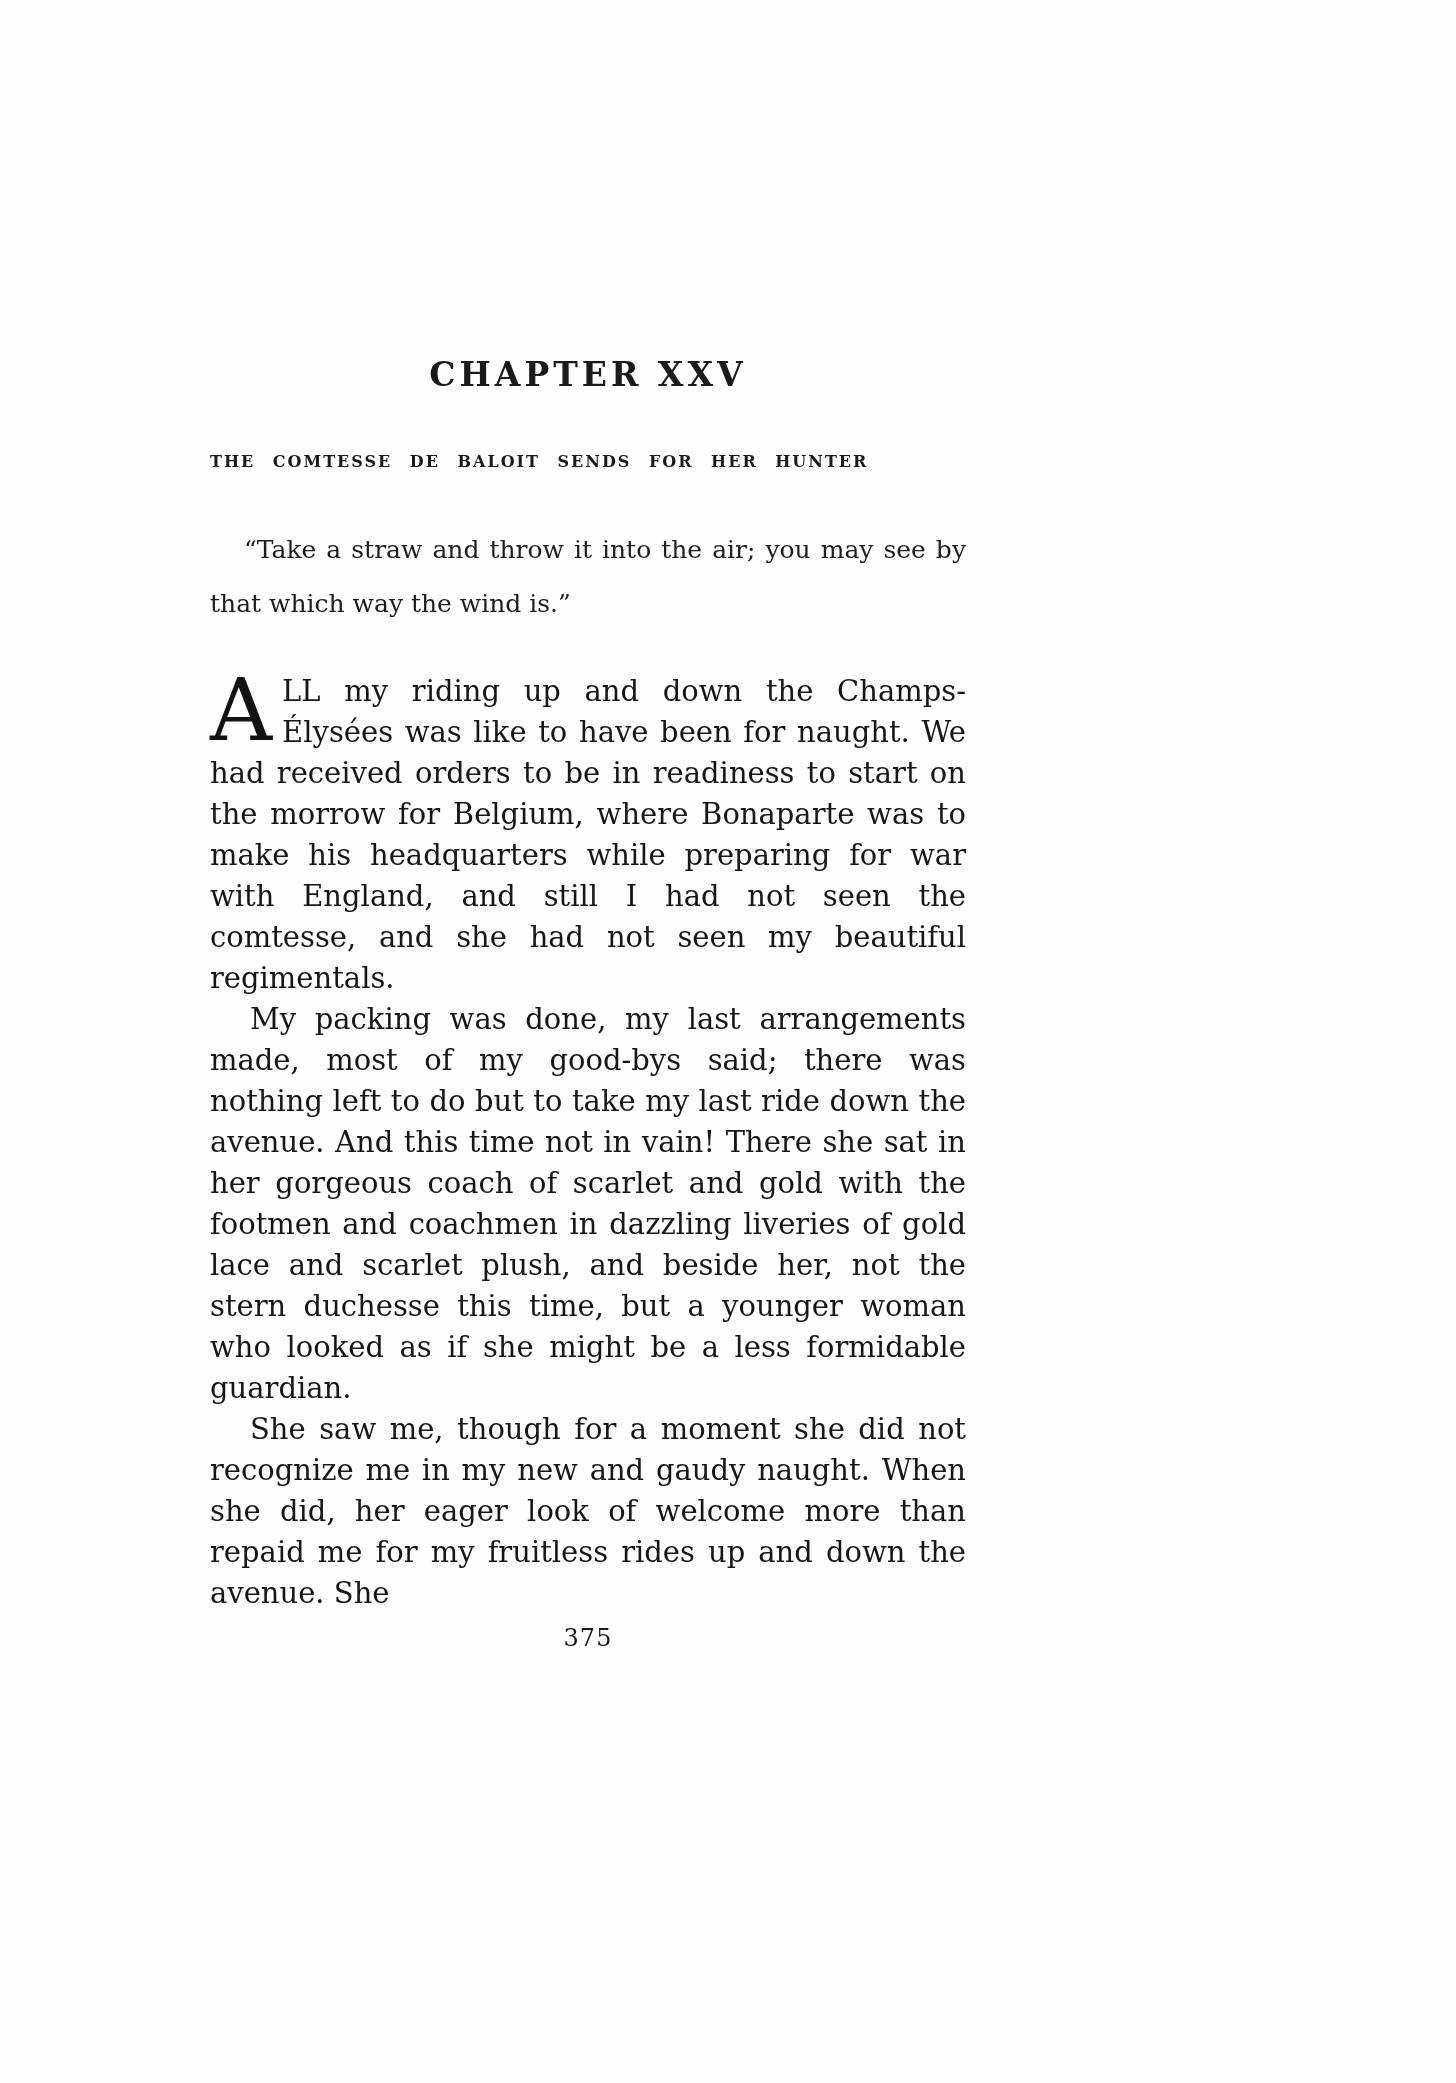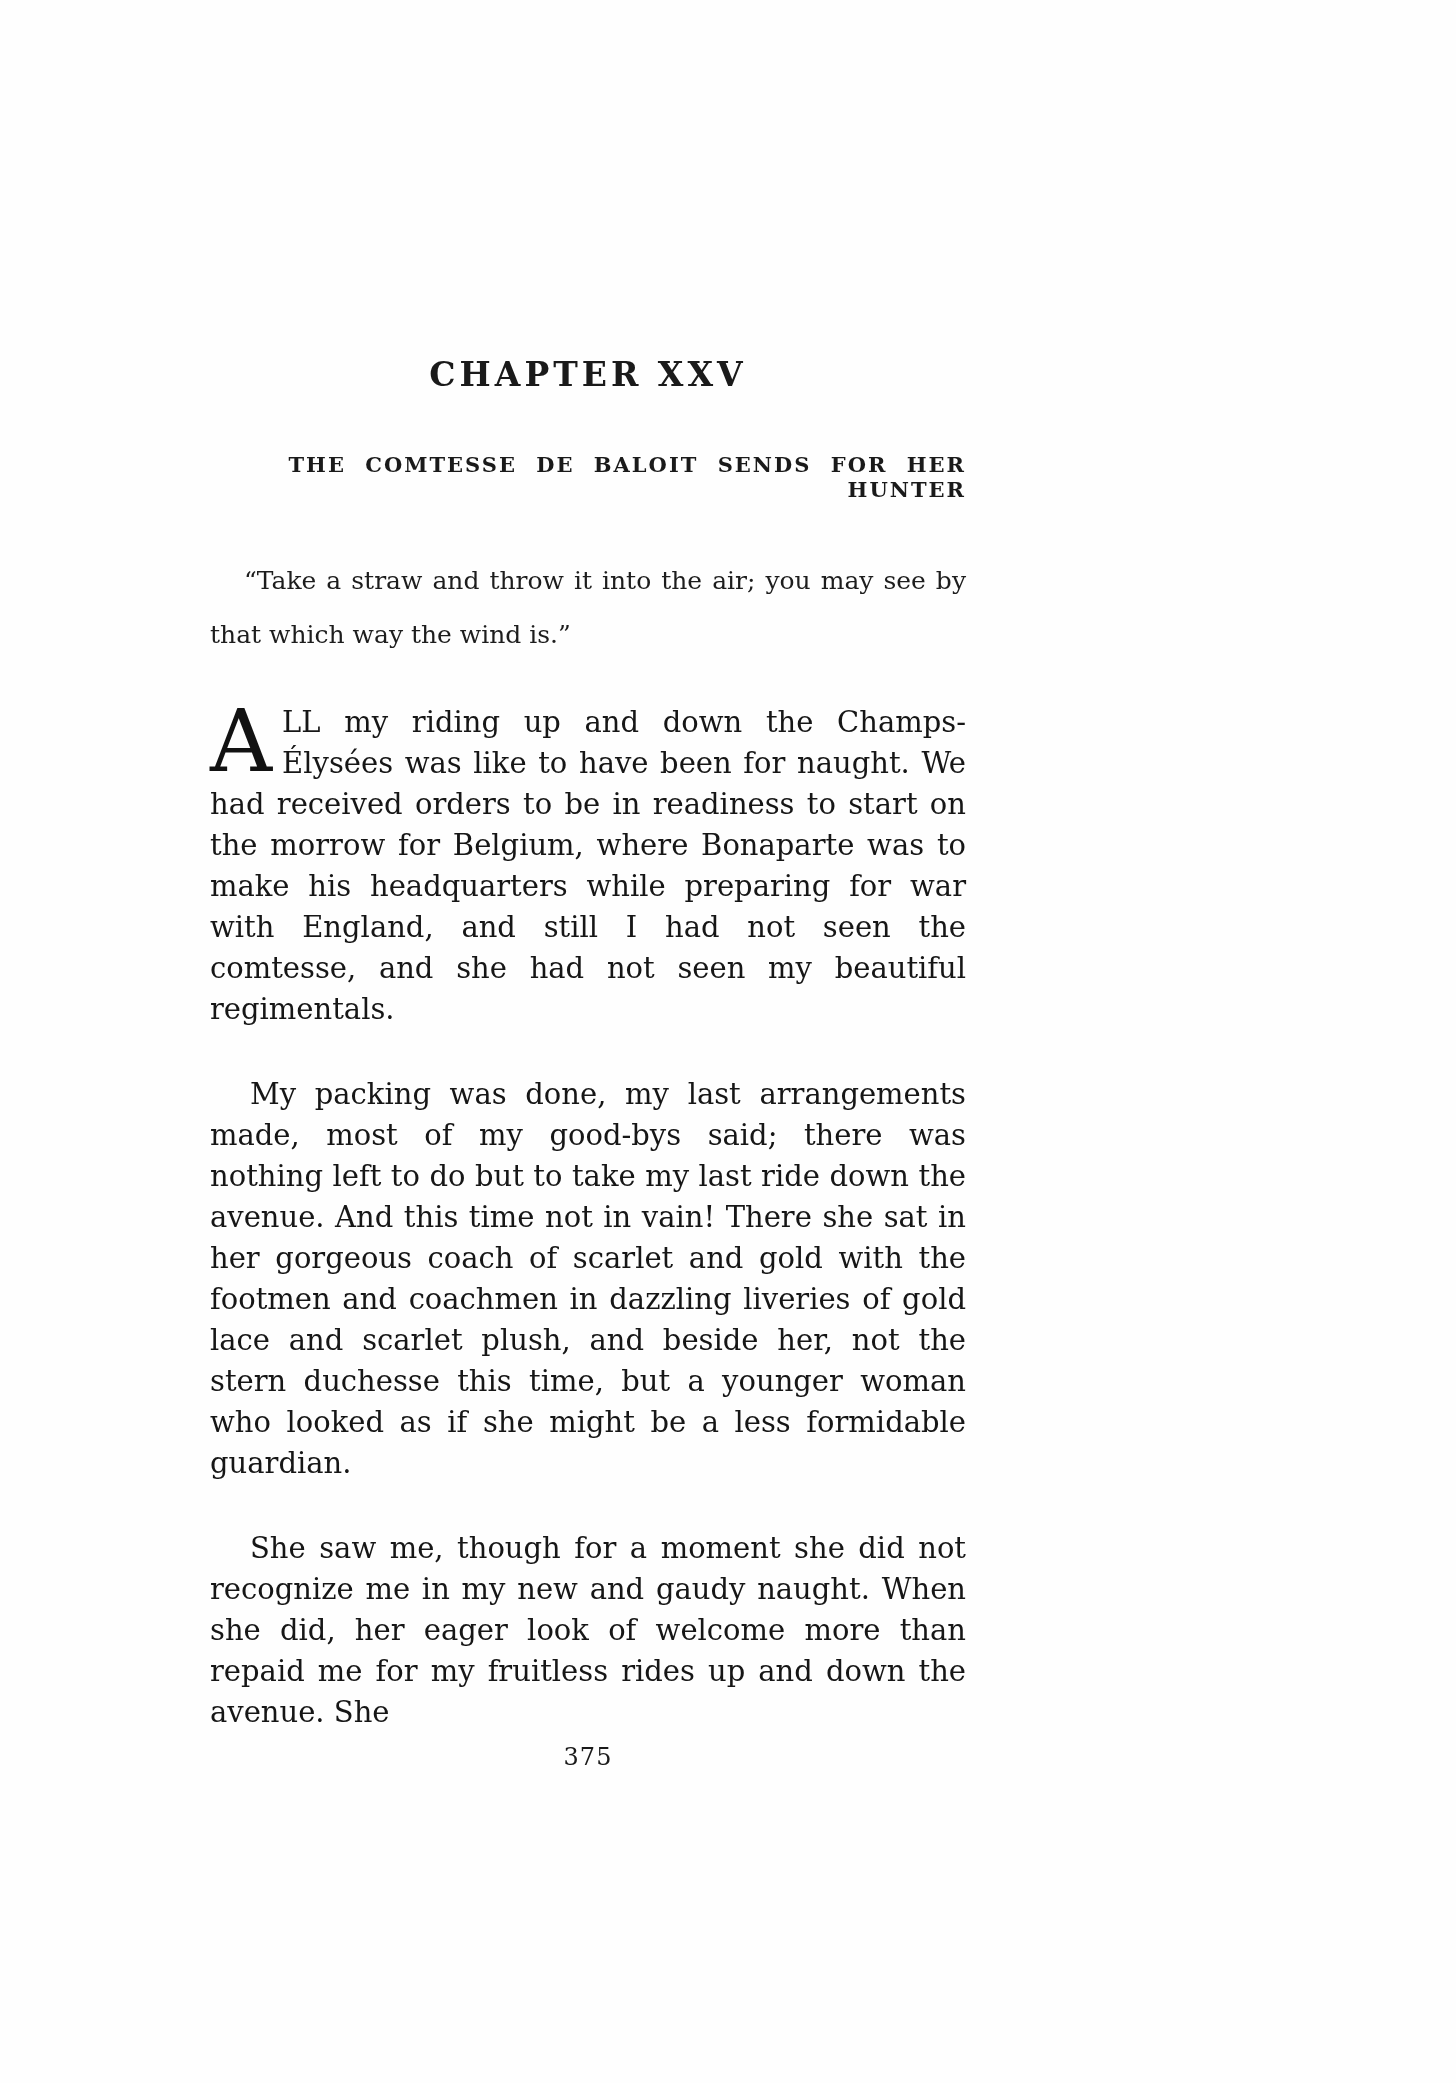--- a/index.html
+++ b/index.html
@@ -26,23 +26,23 @@
   .chapter {
     margin: 0 0 58px 0;
     font-size: 33px;
     font-weight: 600;
     text-align: center;
     letter-spacing: 4px;
     color: #1a1a1a;
   }
   .subtitle {
     margin: 0 0 52px 0;
-    font-size: 21px;
+    font-size: 16px;
     font-weight: 600;
-    text-align: right;
+    text-align: left;
     letter-spacing: 2px;
     word-spacing: 10px;
     color: #1a1a1a;
   }
   .epigraph {
     margin: 0 0 40px 0;
     font-size: 25px;
     line-height: 54px;
     text-indent: 34px;
     text-align: justify;
@@ -50,21 +50,20 @@
   }
   p.body {
     margin: 0;
     font-size: 29px;
     line-height: 41px;
     text-align: justify;
     color: #161616;
   }
   p.body.indent {
     text-indent: 40px;
-    margin-top: 44px;
   }
   .dropcap {
     float: left;
     font-size: 86px;
     line-height: 66px;
     padding: 6px 10px 0 0;
     color: #121212;
   }
   .page-number {
     margin-top: 10px;

